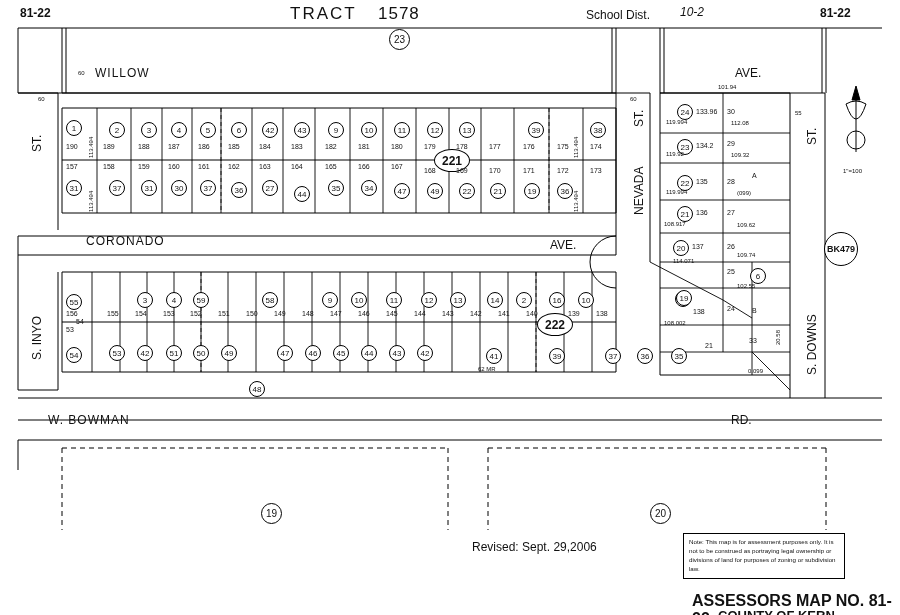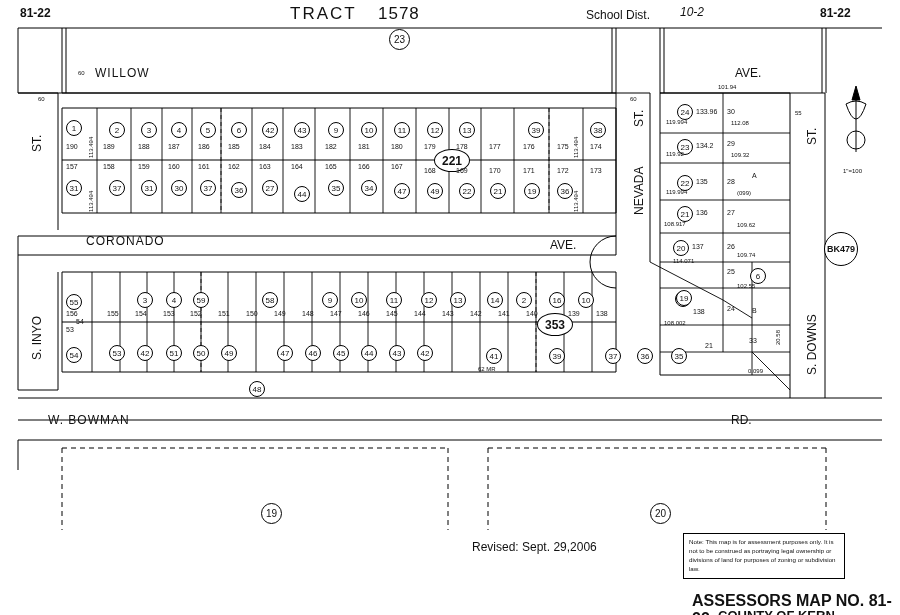--- a/index.html
+++ b/index.html
@@ -205,21 +205,21 @@
 <div class="lbl md" style="left:731px;top:413px;">RD.</div>
 
 <div class="lbl md rot" style="left:30px;top:152px;">ST.</div>
 <div class="lbl md rot" style="left:30px;top:360px;">S. INYO</div>
 <div class="lbl md rot" style="left:632px;top:215px;">NEVADA</div>
 <div class="lbl md rot" style="left:632px;top:127px;">ST.</div>
 <div class="lbl md rot" style="left:805px;top:375px;">S. DOWNS</div>
 <div class="lbl md rot" style="left:805px;top:145px;">ST.</div>
 
 <div class="ell" style="left:434px;top:149px;width:34px;height:21px;">221</div>
-<div class="ell" style="left:537px;top:313px;width:34px;height:21px;">353</div>
+<div class="ell" style="left:537px;top:313px;width:34px;height:21px;">222</div>
 
 <div class="circ" style="left:824px;top:232px;width:32px;height:32px;font-size:9px;font-weight:bold;">BK479</div>
 <div class="lbl xtiny" style="left:843px;top:168px;">1"=100</div>
 
 <div class="circ" style="left:66px;top:120px;width:14px;height:14px;">1</div>
 <div class="circ" style="left:109px;top:122px;width:14px;height:14px;">2</div>
 <div class="circ" style="left:141px;top:122px;width:14px;height:14px;">3</div>
 <div class="circ" style="left:171px;top:122px;width:14px;height:14px;">4</div>
 <div class="circ" style="left:200px;top:122px;width:14px;height:14px;">5</div>
 <div class="circ" style="left:231px;top:122px;width:14px;height:14px;">6</div>

